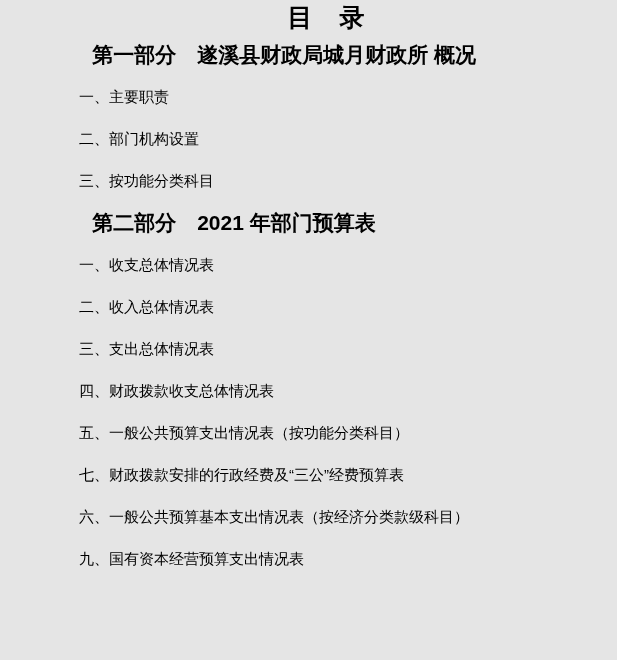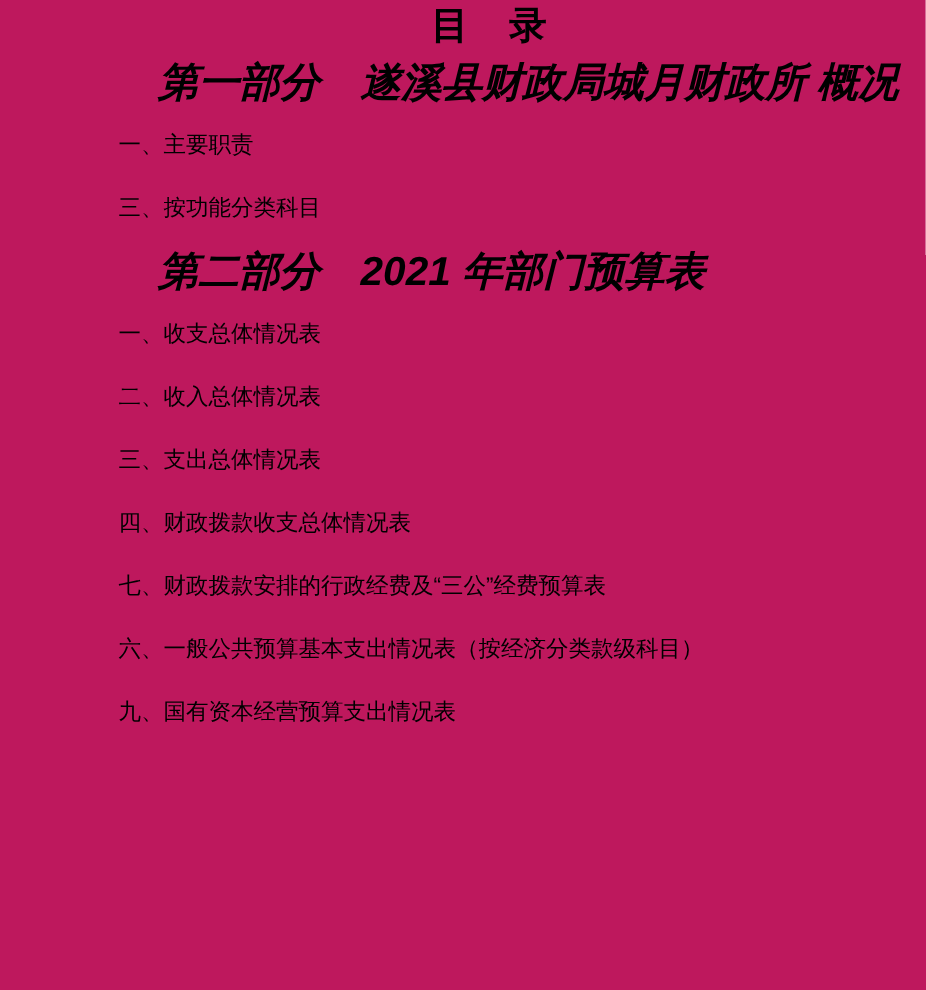--- a/index.html
+++ b/index.html
@@ -12,59 +12,60 @@
     height: 660px;
     overflow: hidden;
     font-family: "Liberation Sans", sans-serif;
     color: #000000;
   }
   .page {
     box-sizing: border-box;
     width: 617px;
     height: 660px;
     padding: 0 10px 0 46px;
-    background: #be185d;
+    background: #e5e5e5;
   }
   .toc-title {
     margin: 0;
     font-size: 25px;
     font-weight: bold;
     line-height: 34px;
     text-align: center;
     letter-spacing: 1px;
   }
   p.line {
     margin: 0;
     font-size: 15px;
     line-height: 42px;
     text-indent: 2.2em;
     word-break: break-all;
     overflow-wrap: break-word;
   }
   p.heading {
     font-weight: bold;
-    font-size: 27px;
-    font-style: italic;
+    font-size: 21px;
   }
 </style>
 </head>
 <body style="background: rgb(255, 255, 255); color: rgb(0, 0, 0);">
 
 <div class="page">
 
   <h1 class="toc-title">目　录</h1>
 
   <p class="line heading">第一部分　遂溪县财政局城月财政所 概况</p>
 
   <p class="line">一、主要职责</p>
+  <p class="line">二、部门机构设置</p>
   <p class="line">三、按功能分类科目</p>
 
   <p class="line heading">第二部分　2021 年部门预算表</p>
 
   <p class="line">一、收支总体情况表</p>
   <p class="line">二、收入总体情况表</p>
   <p class="line">三、支出总体情况表</p>
   <p class="line">四、财政拨款收支总体情况表</p>
+  <p class="line">五、一般公共预算支出情况表（按功能分类科目）</p>
   <p class="line">七、财政拨款安排的行政经费及“三公”经费预算表</p>
   <p class="line">六、一般公共预算基本支出情况表（按经济分类款级科目）</p>
   <p class="line">九、国有资本经营预算支出情况表</p>
 
 </div>
 
 </body></html>

